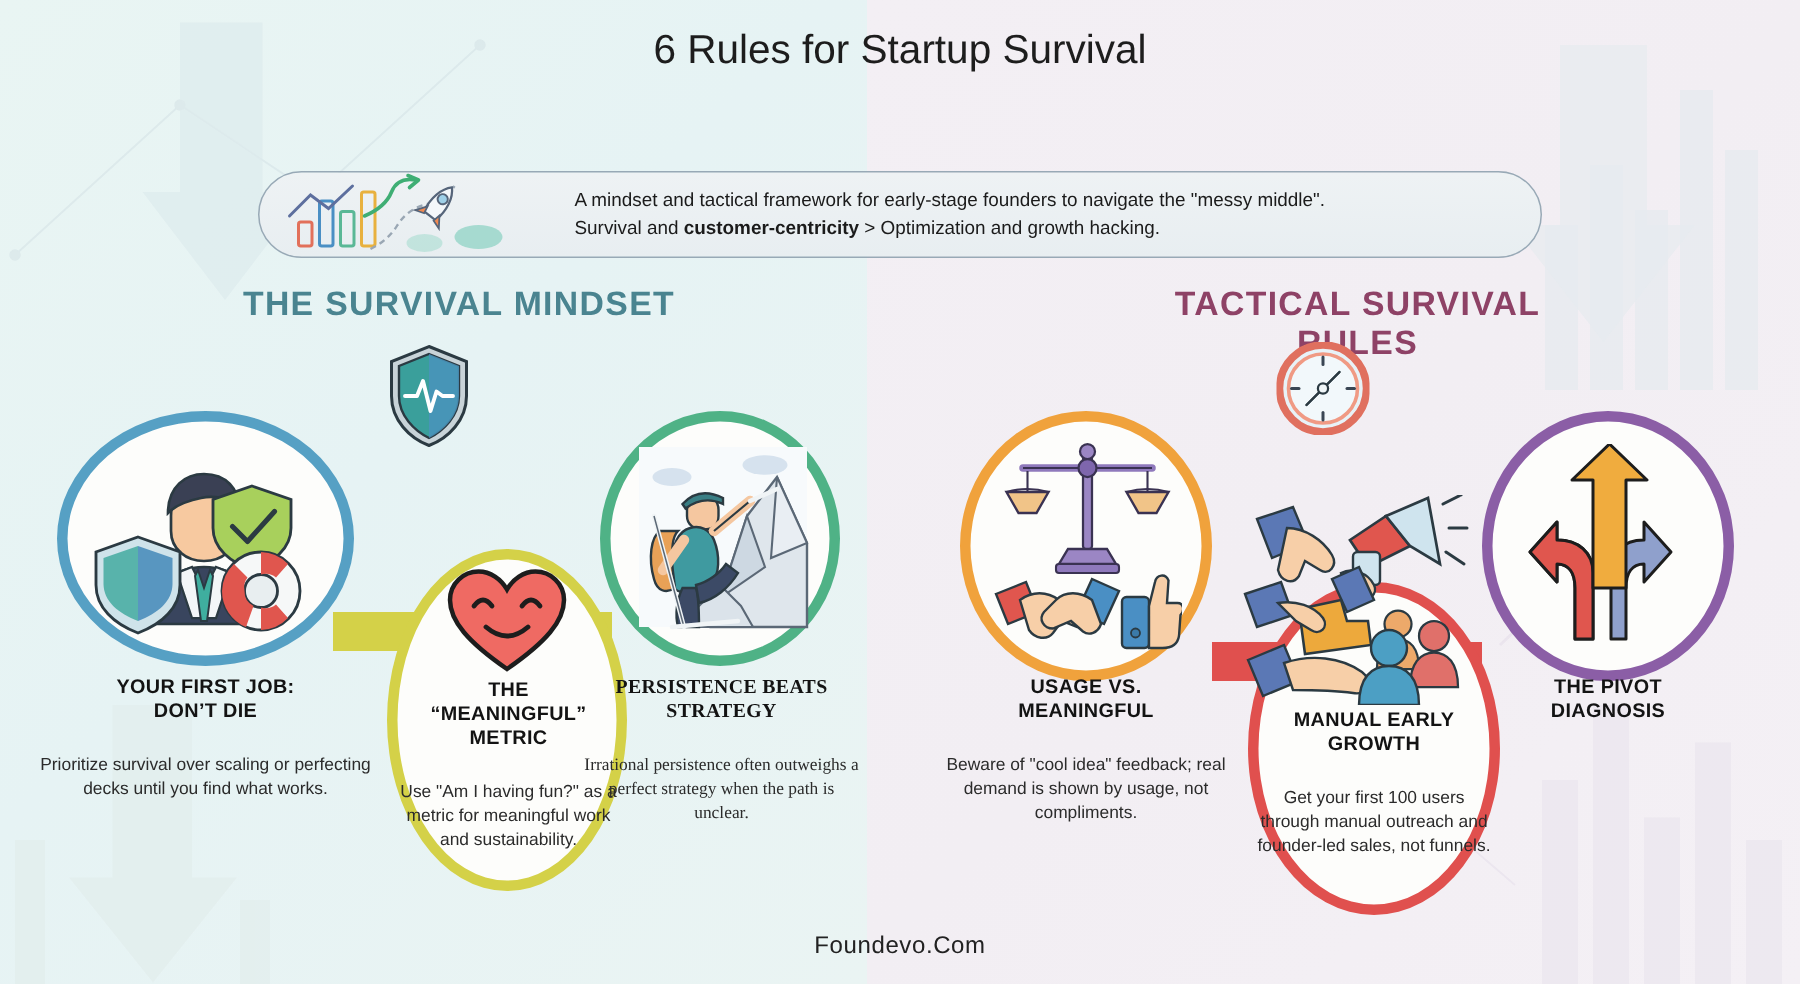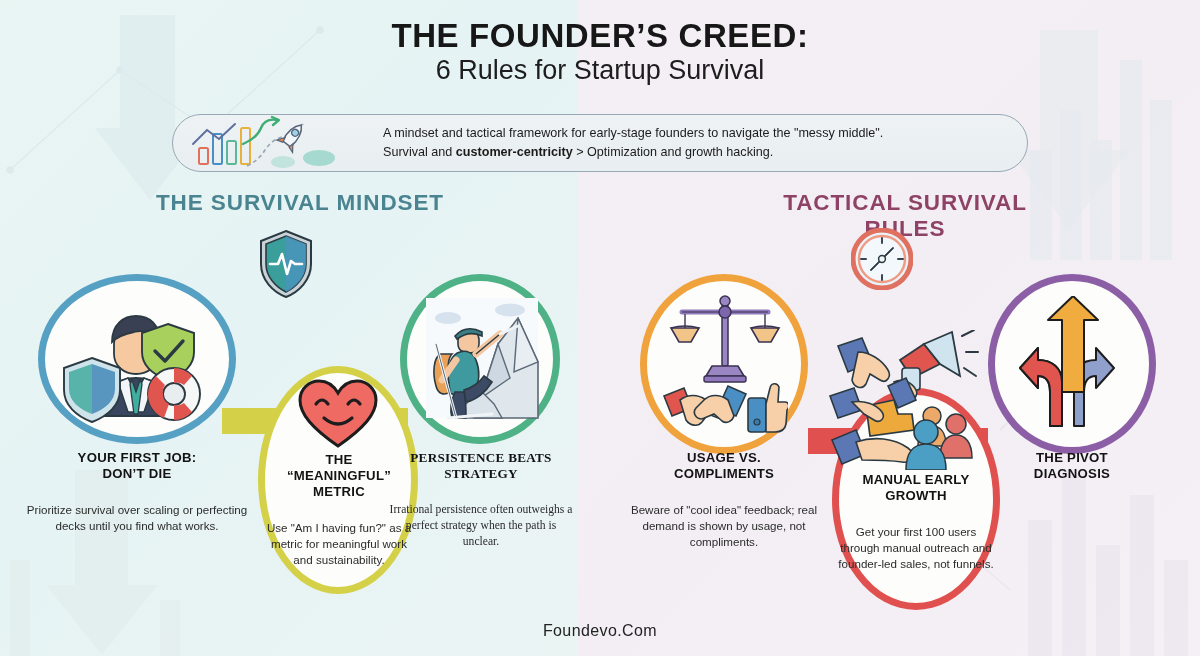--- a/index.html
+++ b/index.html
@@ -26,21 +26,21 @@
   .banner{position:absolute;left:172px;top:114px;width:856px;height:58px;
     border:1.6px solid #98a9b6;border-radius:29px;
     background:linear-gradient(180deg,#eef2f4 0%,#e8eef1 100%);
     box-sizing:border-box;display:flex;align-items:center;}
   .banner-art{width:176px;height:58px;flex:none;position:relative;}
   .banner-text{font-size:12.6px;color:#1b1b1b;line-height:1.52;margin-left:34px;}
   .banner-text b{font-weight:bold;}
 
   
   .sec-head{position:absolute;font-size:22.5px;font-weight:bold;letter-spacing:.9px;}
-  .sec-left{left:150px;top:190px;width:300px;text-align:center;color:#4a8490;}
+  .sec-left{left:150px;top:190px;width:300px;text-align:right;color:#4a8490;}
   .sec-right{left:740px;top:190px;width:330px;text-align:center;color:#8e4266;}
 
   
   .float-icon{position:absolute;}
 
   
   .node{position:absolute;}
   .oval{position:absolute;border-radius:50%;background:#fdfdfb;box-sizing:border-box;}
   .node-art{position:absolute;display:flex;align-items:center;justify-content:center;}
   .node-text{position:absolute;text-align:center;}
@@ -97,21 +97,20 @@
       <path d="M1000 430 L1040 392 L1076 420 L1120 372" fill="none" stroke="#e0d8e6" stroke-width="2"></path>
     </g>
     <g fill="none" stroke="#e2dae8" stroke-width="1.2" opacity=".8">
       <path d="M930 600 L975 560 L1010 590"></path>
       <circle cx="930" cy="600" r="3" fill="#e2dae8"></circle>
       <circle cx="975" cy="560" r="3" fill="#e2dae8"></circle>
     </g>
   </svg>
 
   <div class="header">
-    <div class="title-main">THE FOUNDER’S CREED:</div>
     <div class="title-sub">6 Rules for Startup Survival</div>
   </div>
 
   <div class="banner">
     <div class="banner-art">
       <svg width="176" height="58" viewBox="0 0 176 58">
         <rect x="26" y="34" width="9" height="16" rx="1.5" fill="none" stroke="#e2705a" stroke-width="2"></rect>
         <rect x="40" y="20" width="9" height="30" rx="1.5" fill="none" stroke="#4a8fc4" stroke-width="2"></rect>
         <rect x="54" y="27" width="9" height="23" rx="1.5" fill="none" stroke="#5ab896" stroke-width="2"></rect>
         <rect x="68" y="14" width="9" height="36" rx="1.5" fill="none" stroke="#e8b13e" stroke-width="2"></rect>
@@ -286,21 +285,21 @@
         <path d="M66 110 C58 104 48 104 42 110 L34 118 C30 123 34 129 40 129 L52 124 L60 131 C64 134 70 132 72 126 Z" fill="#f7cfa8" stroke="#2b3a42" stroke-width="1.6"></path>
 
         <rect x="86" y="108" width="18" height="34" rx="3" fill="#4a8fc4" stroke="#2b3a42" stroke-width="1.6"></rect>
         <circle cx="95" cy="132" r="3" fill="#3b7aa8" stroke="#2b3a42" stroke-width="1.2"></circle>
         <path d="M104 114 L108 98 C109 93 115 92 117 97 L116 112 L123 112 C127 112 128 117 125 120 L124 134 C123 140 118 142 113 142 L104 142 Z" fill="#f7cfa8" stroke="#2b3a42" stroke-width="1.6"></path>
       </svg>
     </div>
     <div class="node-text" style="left:628px;top:450px;width:192px;">
       <div class="node-title">
         <div>USAGE VS.</div>
-        <div>COMPLIMENTS</div>
+        <div>MEANINGFUL</div>
       </div>
       <div class="node-body">Beware of "cool idea" feedback; real demand is shown by usage, not compliments.</div>
     </div>
   </div>
 
   <div class="node">
     <div class="oval" style="left:832px;top:388px;width:168px;height:222px;border:7px solid #e0504e;"></div>
     <div class="node-art" style="left:828px;top:330px;width:152px;height:140px;">
       <svg width="152" height="140" viewBox="0 0 152 140">
 

